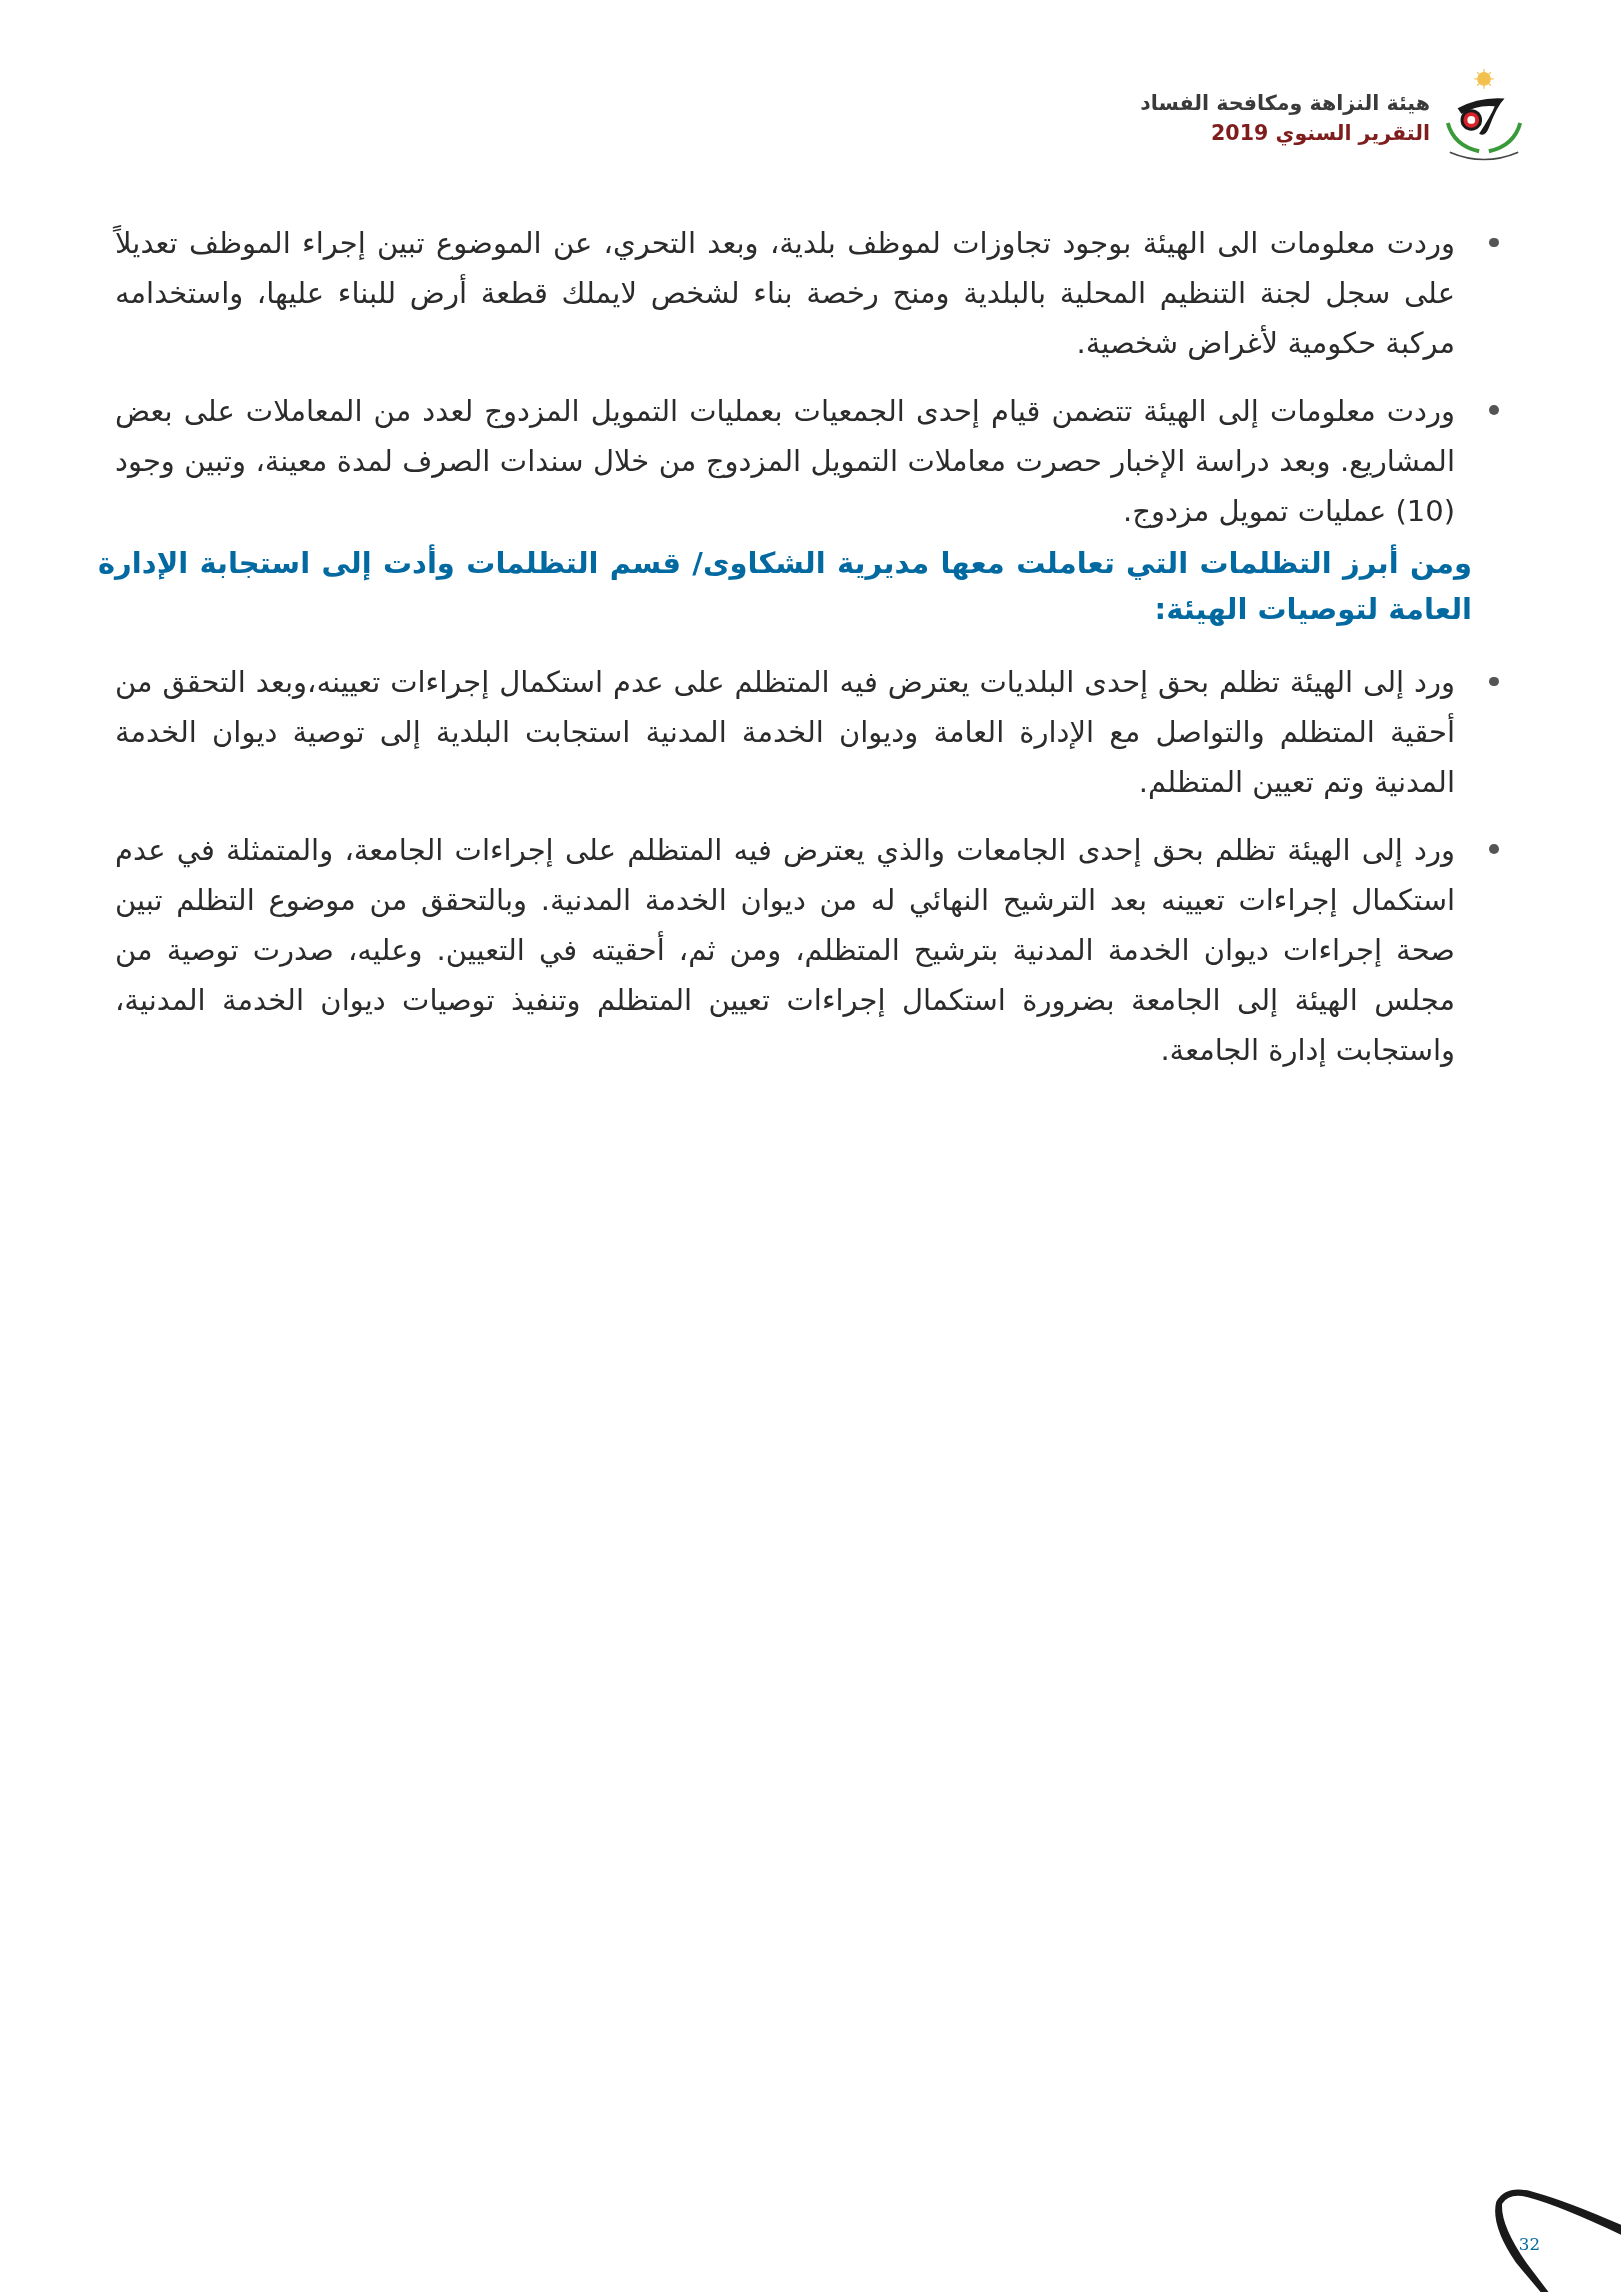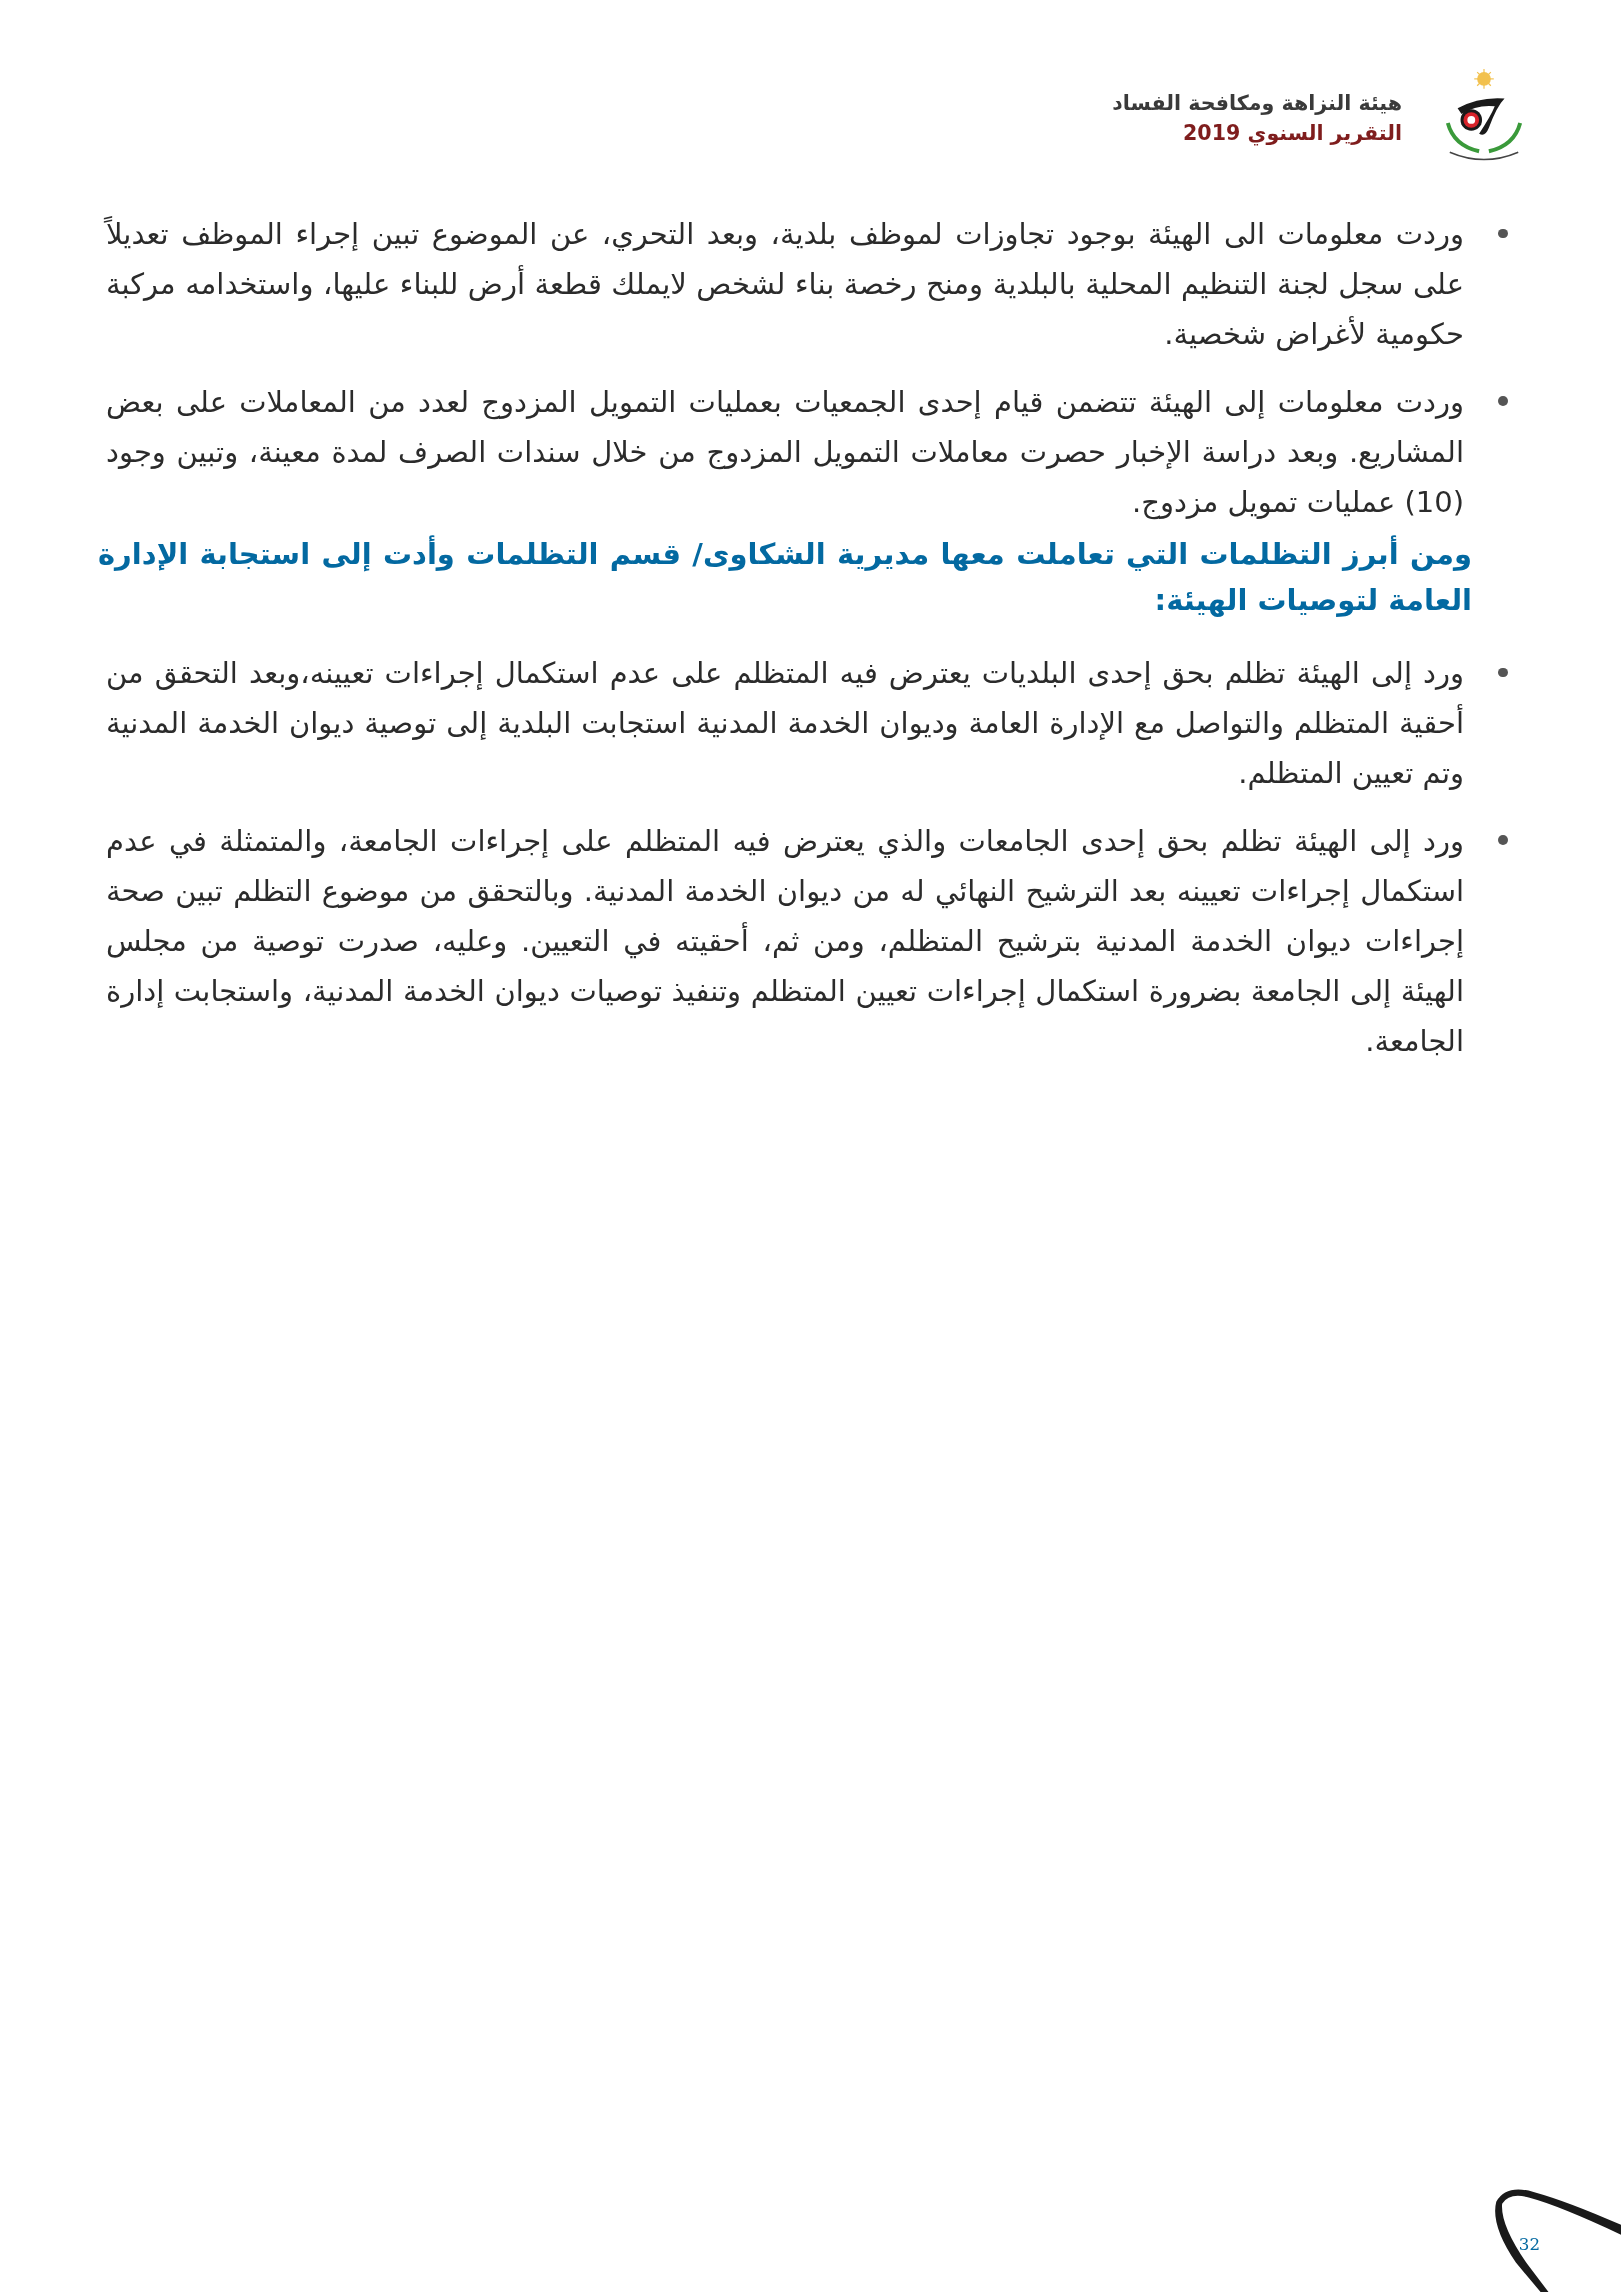--- a/index.html
+++ b/index.html
@@ -1,24 +1,24 @@
 <!DOCTYPE html>
 <html><head>
 <meta charset="utf-8">
 <style>
   html, body { margin:0; padding:0; background:#ffffff; }
   body { width:1621px; height:2293px; position:relative; overflow:hidden;
          font-family:"DejaVu Sans", sans-serif; color:#2b2b2b; }
-  .header { position:absolute; top:69px; right:93px; display:flex; flex-direction:row; align-items:center; gap:38px; direction:rtl; }
+  .header { position:absolute; top:69px; right:93px; display:flex; flex-direction:row; align-items:center; gap:10px; direction:rtl; }
   .header-text { display:flex; flex-direction:column; gap:5.9px; }
   .org-name { font-size:20.6px; font-weight:bold; color:#3a3a3a; }
   .report-title { font-size:20.6px; font-weight:bold; color:#7f1d1d; }
   .logo { width:88px; height:98px; }
   .content { position:absolute; top:201px; left:98px; width:1374px; direction:rtl; text-align:justify; }
-  .bullet-list { list-style:none; margin:8px; padding:0; }
+  .bullet-list { list-style:none; margin:17px; padding:0; }
   .bullet-item { position:relative; font-size:29px; line-height:50px; margin-bottom:17.6px; padding-right:0; }
   .bullet-dot { position:absolute; right:-44px; top:19.6px; width:9.8px; height:9.8px; border-radius:50%; background:#555; }
   .section-heading { font-size:29px; font-weight:bold; line-height:46px; margin:-13.7px 0 25.5px 0; color:#0369a1; }
   .page-number { position:absolute; right:81px; top:2234px; font-family:"DejaVu Serif", serif; font-size:16.7px; color:#0369a1; }
   .corner-curve { position:absolute; left:1451px; top:2186px; width:171px; height:107px; }
 </style>
 </head>
 <body>
 
 <div class="header">

